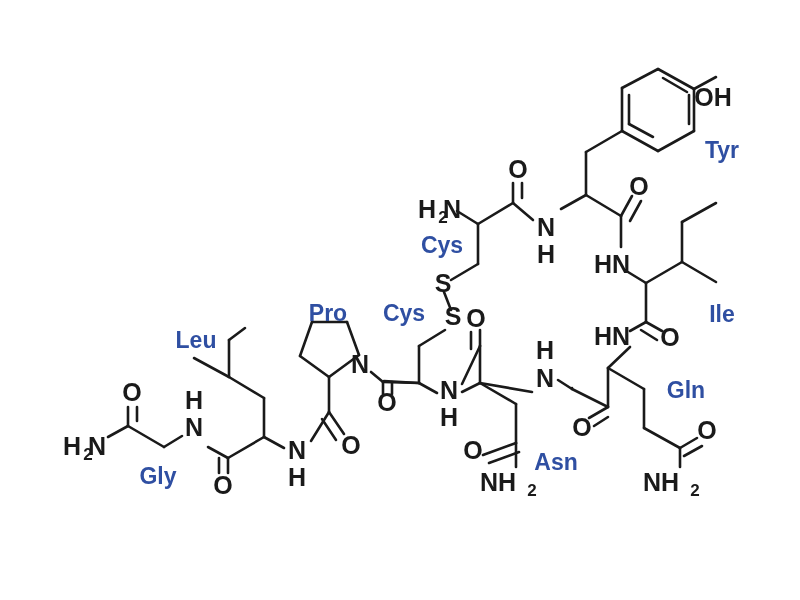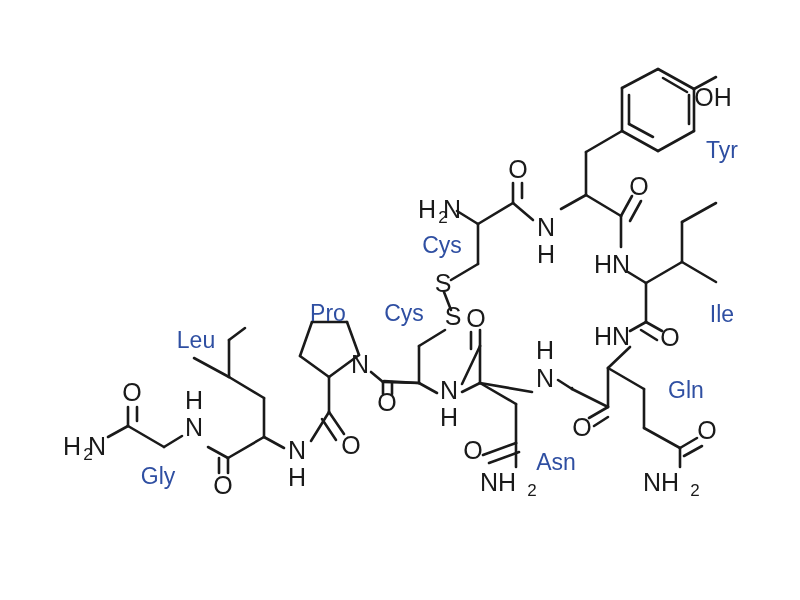--- a/index.html
+++ b/index.html
@@ -12,20 +12,21 @@
     width: 800px;
     height: 600px;
     overflow: hidden;
     font-family: "Liberation Sans", sans-serif;
   }
   #canvas-wrap {
     position: relative;
     width: 724px;
     height: 600px;
     background: #ffffff;
+    font-weight: bold;
   }
   svg#structure {
     display: block;
     width: 800px;
     height: 600px;
     background: #ffffff;
   }
   .bond {
     stroke: #1a1a1a;
     stroke-width: 2.6;

